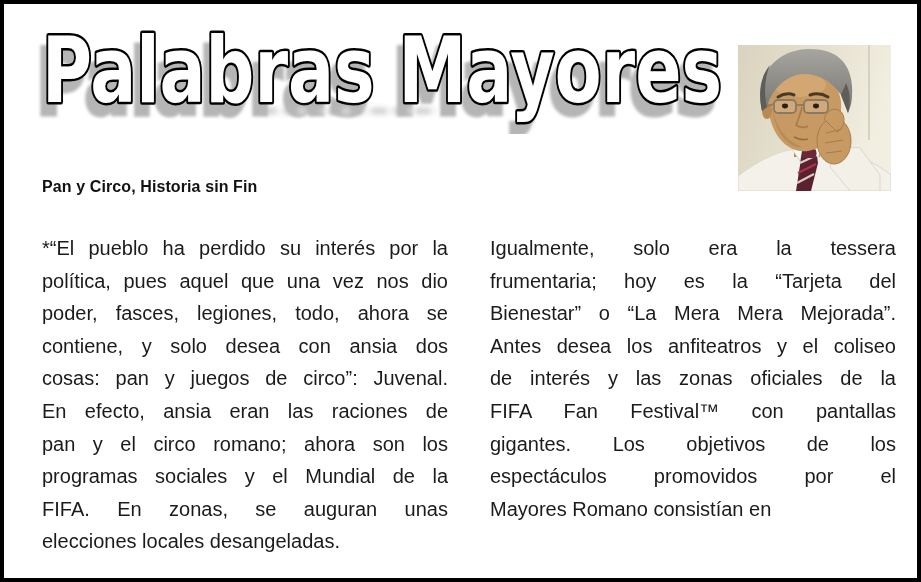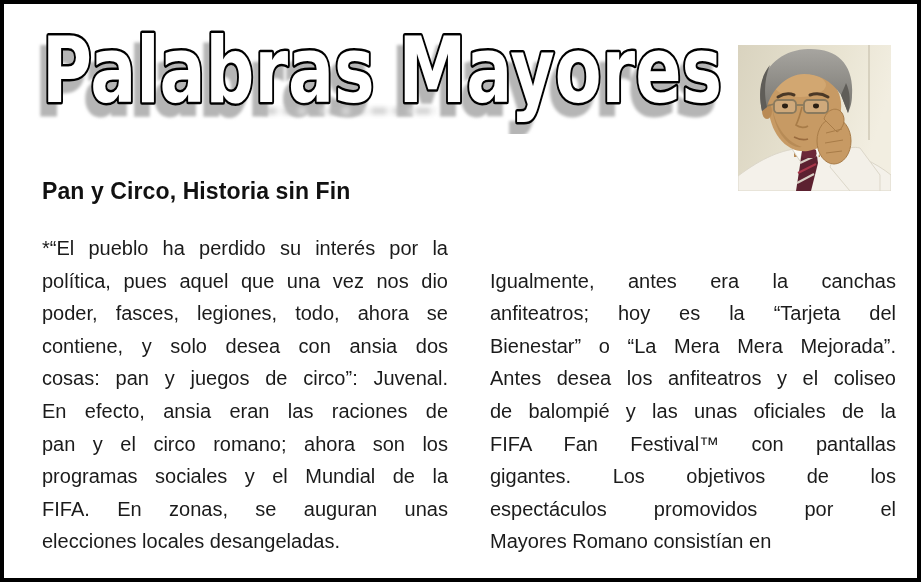--- a/index.html
+++ b/index.html
@@ -23,26 +23,26 @@
     position:absolute;left:258px;top:103px;width:175px;height:8px;
     background:repeating-linear-gradient(90deg,#b9b9b9 0 14px,#e9e9e9 14px 22px);
     filter:blur(2px);opacity:.55;border-radius:4px;
   }
   
   .photo{position:absolute;left:734px;top:41px;width:153px;height:146px;}
   .photo svg{display:block;}
   
   .article-heading{
     position:absolute;left:38px;top:174px;
-    font-size:23px;font-weight:bold;color:#111111;
+    font-size:16px;font-weight:bold;color:#111111;
     letter-spacing:.1px;
   }
   .columns{
     position:absolute;left:38px;top:228px;width:854px;
-    display:flex;gap:42px;align-items:flex-end;
+    display:flex;gap:42px;
   }
   .col{flex:1;min-width:0;}
   .col .line{
     font-size:20px;color:#1b1b1b;line-height:32.6px;
     text-align:justify;text-align-last:justify;
     white-space:normal;overflow:hidden;height:32.6px;
   }
   .col .line.last-line{text-align-last:left;}
 </style>
 </head>
@@ -140,25 +140,25 @@
         <div class="line">poder, fasces, legiones, todo, ahora se</div>
         <div class="line">contiene, y solo desea con ansia dos</div>
         <div class="line">cosas: pan y juegos de circo”: Juvenal.</div>
         <div class="line">En efecto, ansia eran las raciones de</div>
         <div class="line">pan y el circo romano; ahora son los</div>
         <div class="line">programas sociales y el Mundial de la</div>
         <div class="line">FIFA. En zonas, se auguran unas</div>
         <div class="line last-line">elecciones locales desangeladas.</div>
       </div>
     <div class="col">
-        <div class="line">Igualmente, antes era la canchas</div>
-        <div class="line">anfiteatros; hoy es la “Tarjeta del</div>
+        <div class="line">Igualmente, solo era la tessera</div>
+        <div class="line">frumentaria; hoy es la “Tarjeta del</div>
         <div class="line">Bienestar” o “La Mera Mera Mejorada”.</div>
         <div class="line">Antes desea los anfiteatros y el coliseo</div>
-        <div class="line">de balompié y las unas oficiales de la</div>
+        <div class="line">de interés y las zonas oficiales de la</div>
         <div class="line">FIFA Fan Festival™ con pantallas</div>
         <div class="line">gigantes. Los objetivos de los</div>
         <div class="line">espectáculos promovidos por el</div>
         <div class="line last-line">Mayores Romano consistían en</div>
       </div>
   </div>
 
 </div>
 
 </body></html>

